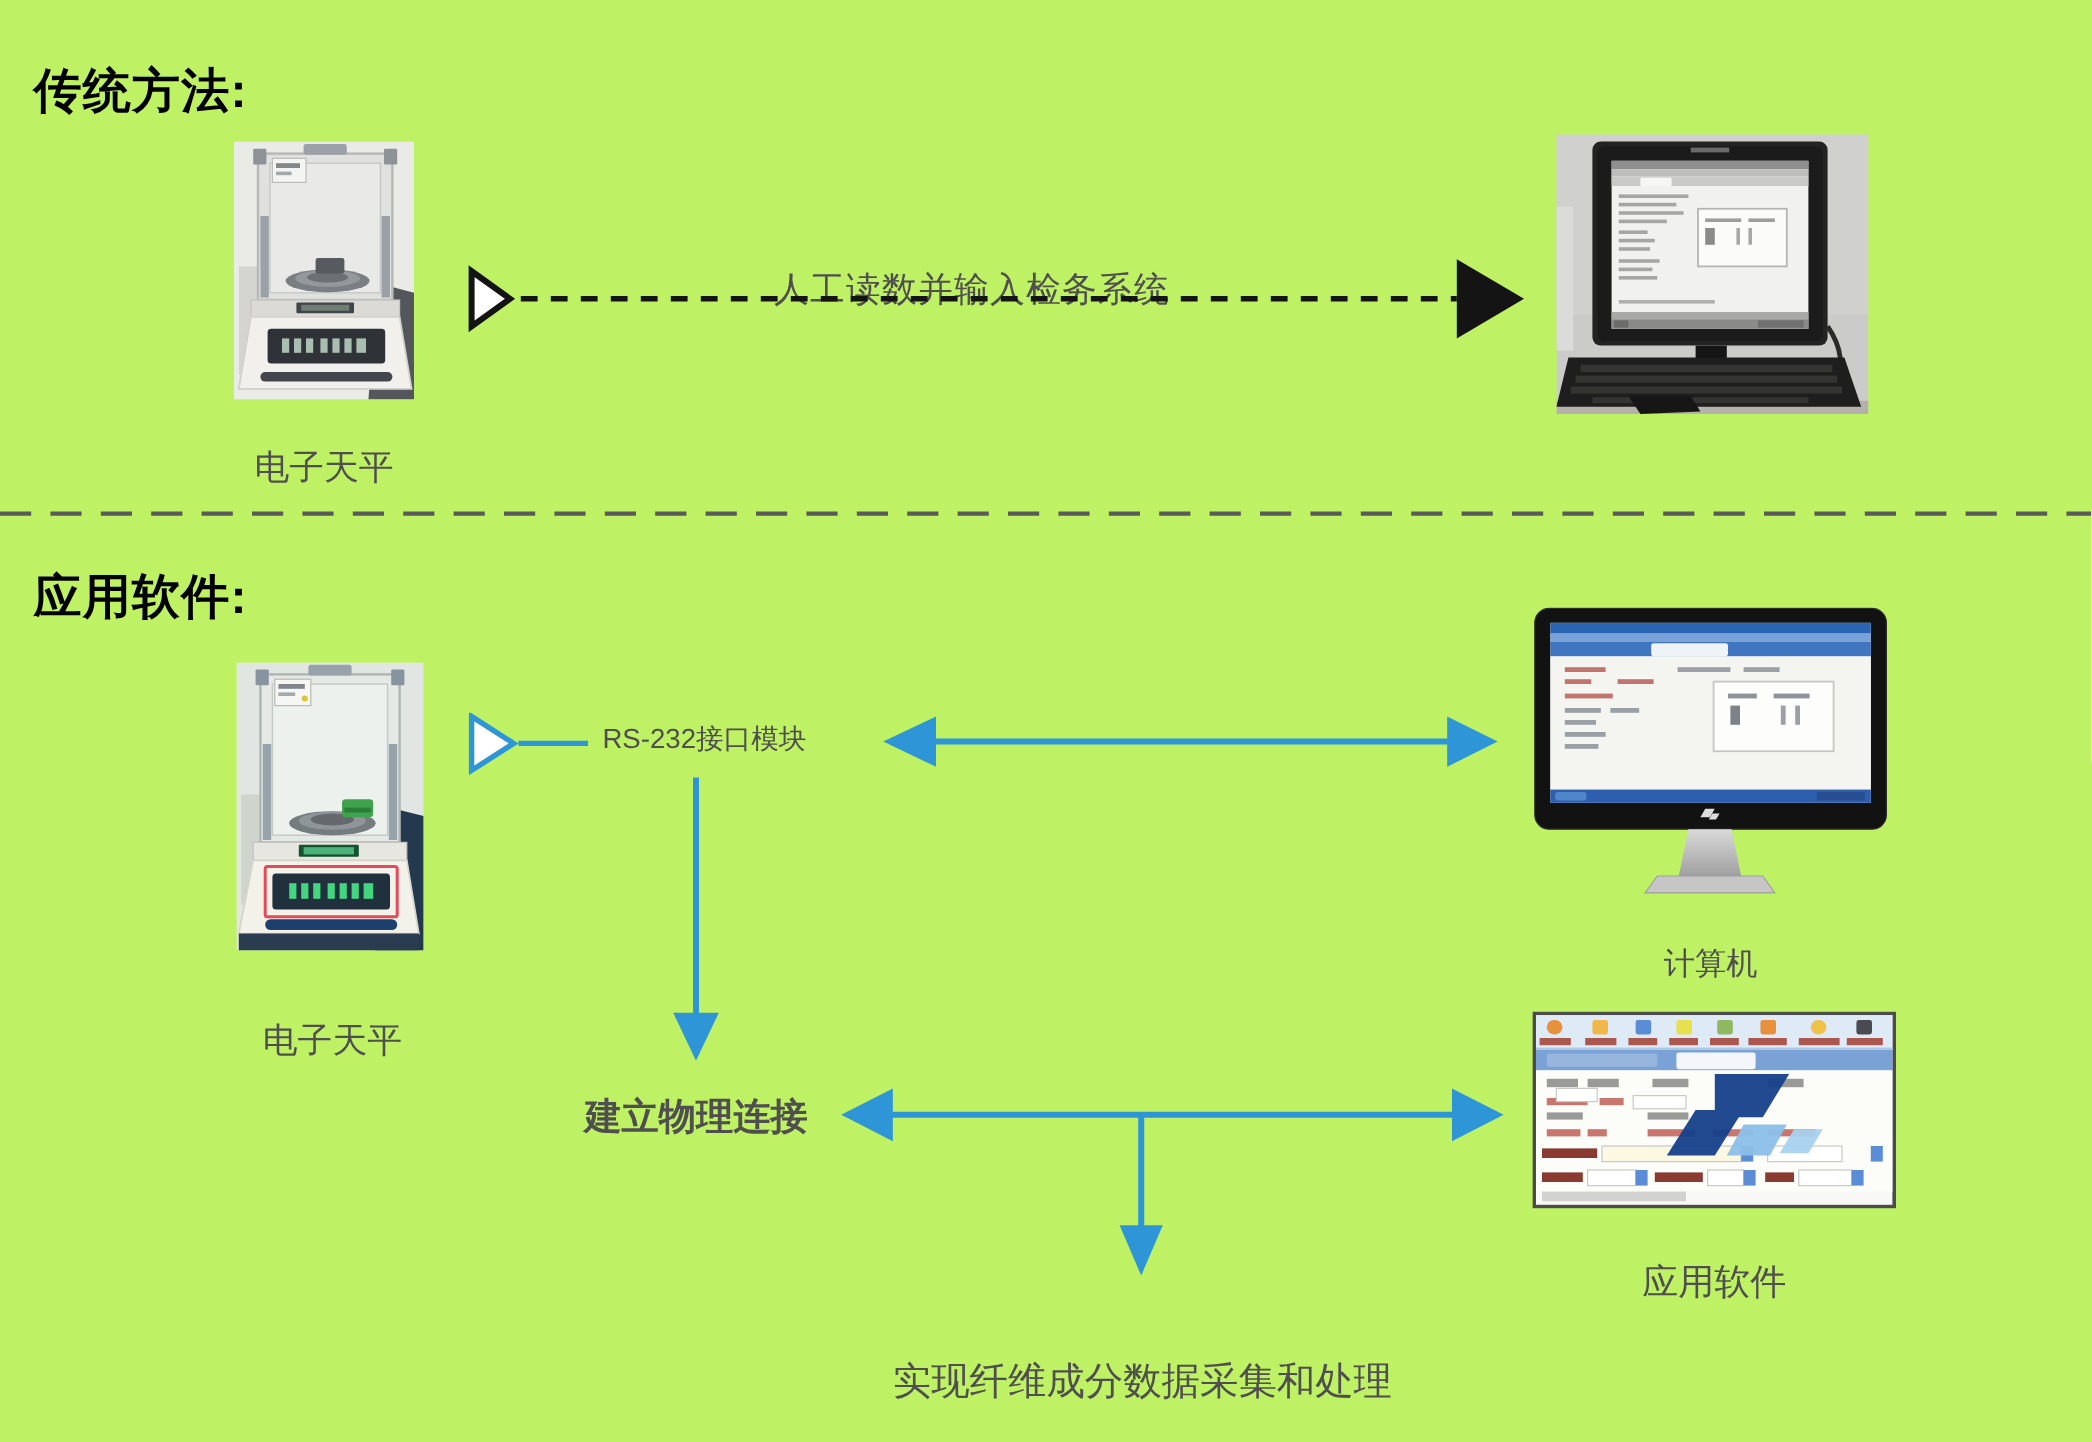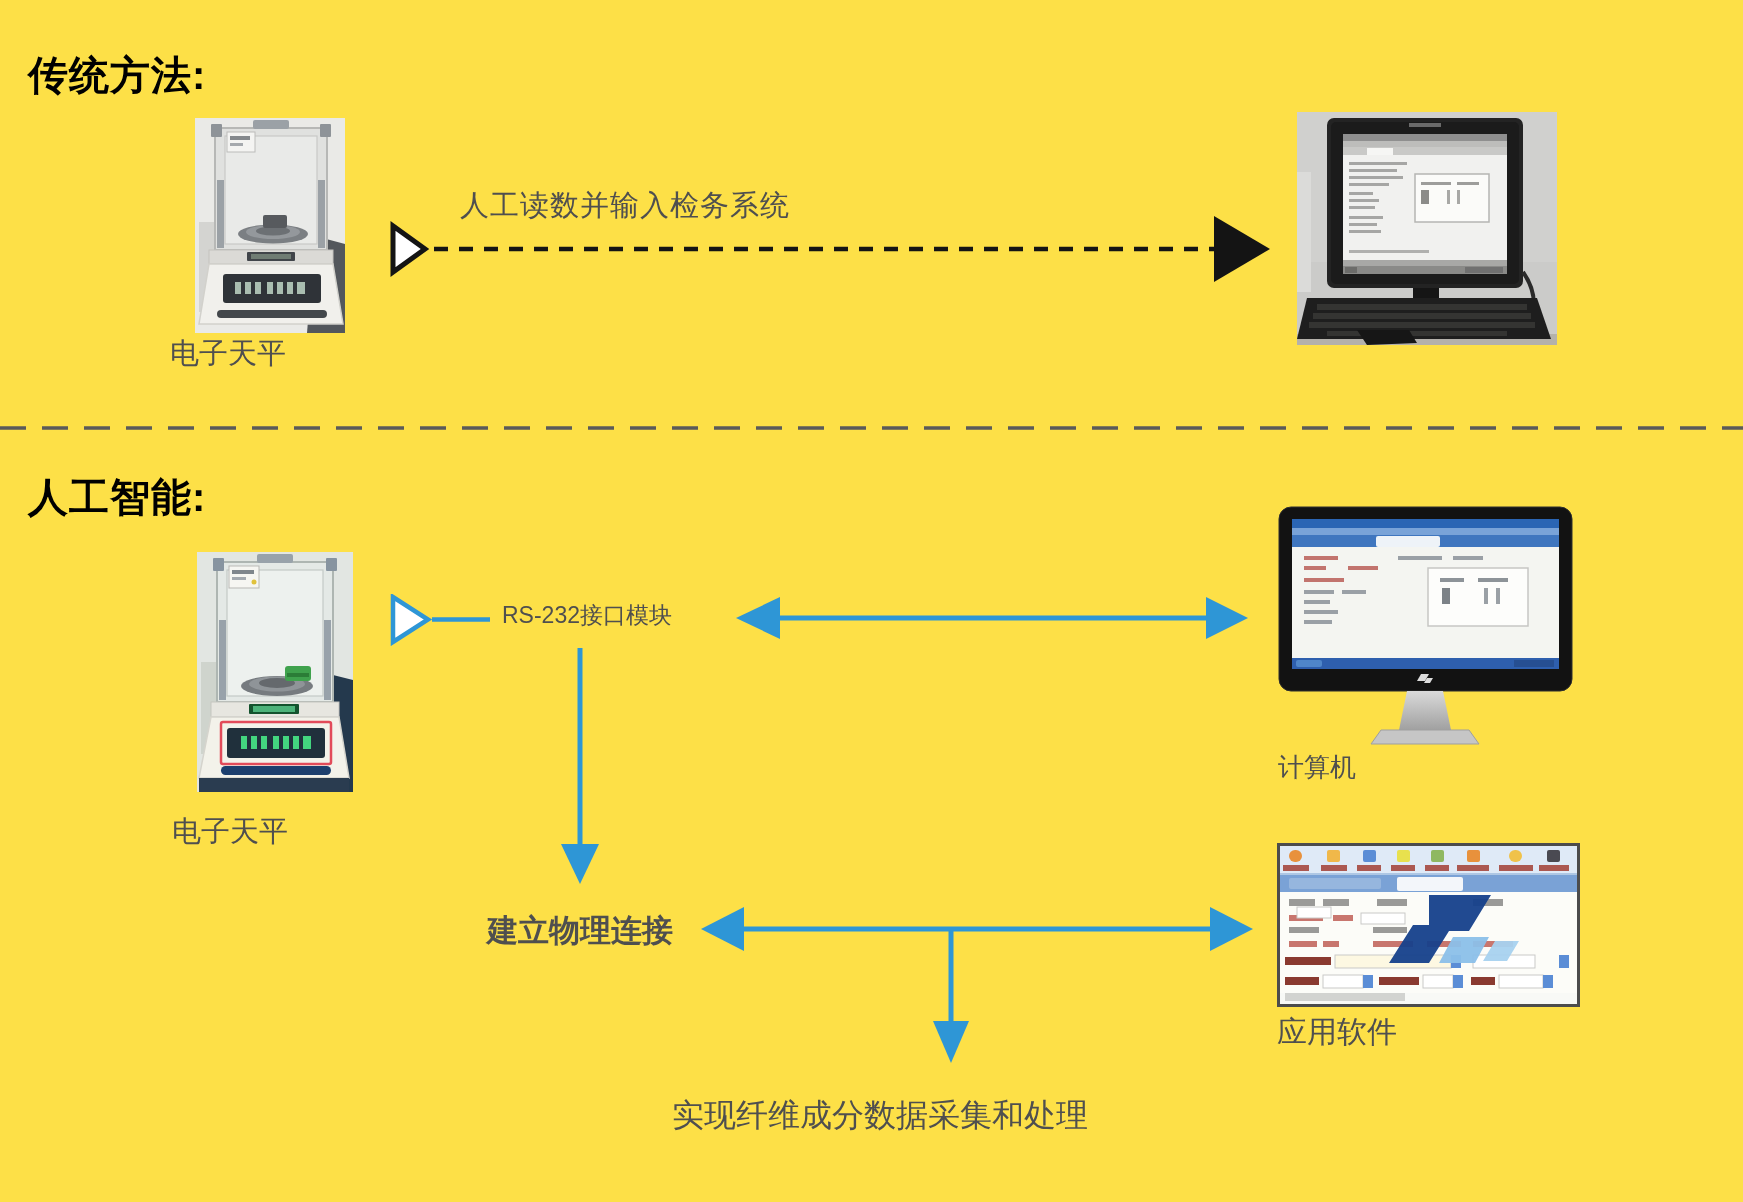--- a/index.html
+++ b/index.html
@@ -1,23 +1,23 @@
 <!DOCTYPE html>
 <html><head>
 <meta charset="utf-8">
 <style>
   html,body{margin:0;padding:0;background:#ffffff;}
   .canvas{
-    position:relative;width:1743px;height:1202px;background:#fde047;
+    position:relative;width:1743px;height:1202px;background:#bef264;
     font-family:"Liberation Sans",sans-serif;overflow:hidden;
   }
   .abs{position:absolute;}
   .title{font-size:40px;font-weight:bold;color:#000;letter-spacing:1px;white-space:nowrap;}
   .label{font-size:30px;color:#4f4f4f;white-space:nowrap;}
-  .center{}
+  .center{text-align:center;margin-top:36px;}
   svg{display:block;}
 </style>
 </head>
 <body>
 
 <div class="canvas">
 
   <div class="abs title" style="left:28px;top:48px;">传统方法:</div>
 
   <svg class="abs" style="left:195px;top:118px;" width="150" height="215" viewBox="0 0 150 215">
@@ -110,21 +110,21 @@
       <rect x="12" y="210" width="226" height="6"></rect>
         <rect x="30" y="219" width="180" height="5"></rect>
     </g>
     <polygon points="60,218 112,218 120,231 70,233" fill="#161616"></polygon>
   </svg>
 
   <svg class="abs" style="left:0;top:424px;" width="1743" height="8" viewBox="0 0 1743 8">
     <line x1="0" y1="4" x2="1743" y2="4" stroke="#5a5a5a" stroke-width="3.5" stroke-dasharray="26 16"></line>
   </svg>
 
-  <div class="abs title" style="left:28px;top:470px;">人工智能:</div>
+  <div class="abs title" style="left:28px;top:470px;">应用软件:</div>
 
   <svg class="abs" style="left:197px;top:552px;" width="156" height="240" viewBox="0 0 156 240">
     <rect width="156" height="240" fill="#e2e6e2"></rect>
     <polygon points="124,120 156,128 156,240 116,240" fill="#24394d"></polygon>
     <rect x="4" y="110" width="22" height="92" fill="#cfd4cd"></rect>
     <rect x="20" y="10" width="116" height="140" fill="#e4e9e6" stroke="#aeb6b2" stroke-width="2"></rect>
     <rect x="30" y="18" width="96" height="126" fill="#edf1ee" stroke="#c3cac6" stroke-width="1.2"></rect>
     <rect x="60" y="2" width="36" height="9" rx="2" fill="#98a2aa"></rect>
     <rect x="16" y="6" width="11" height="13" rx="1" fill="#8794a0"></rect>
     <rect x="129" y="6" width="11" height="13" rx="1" fill="#8794a0"></rect>

